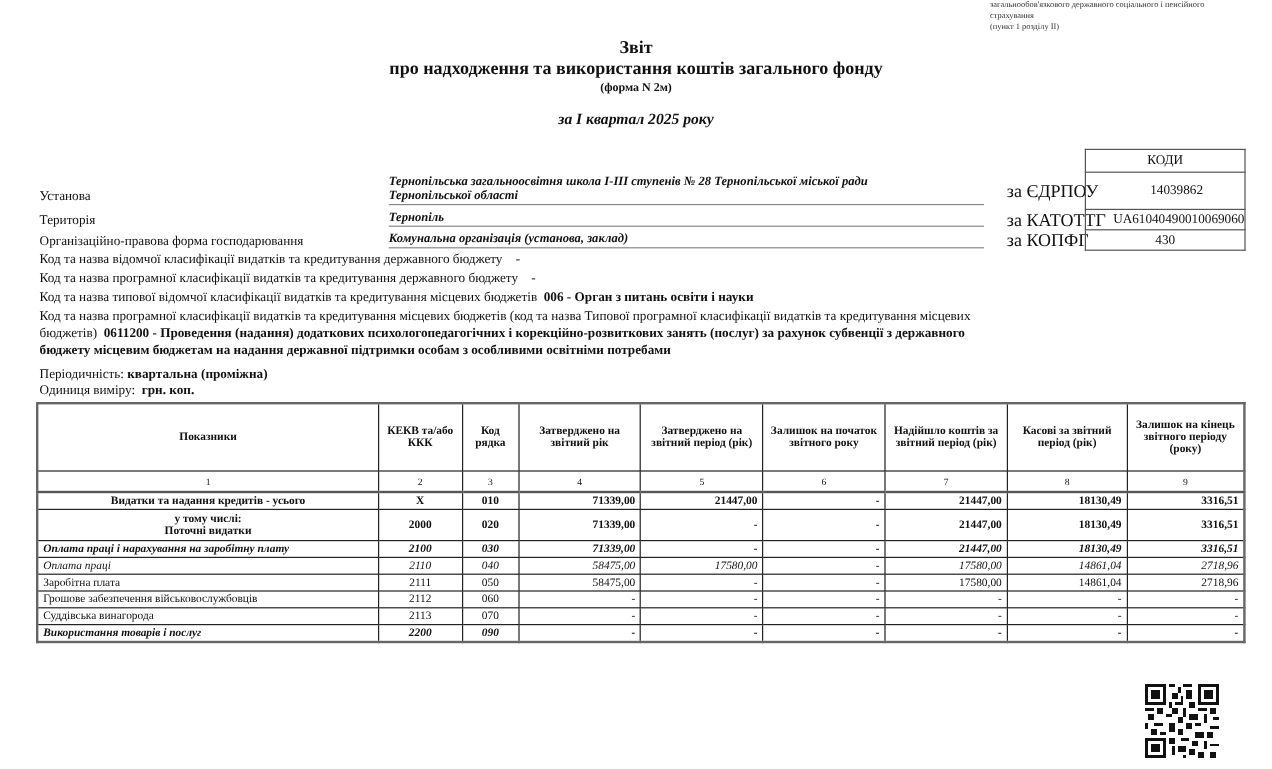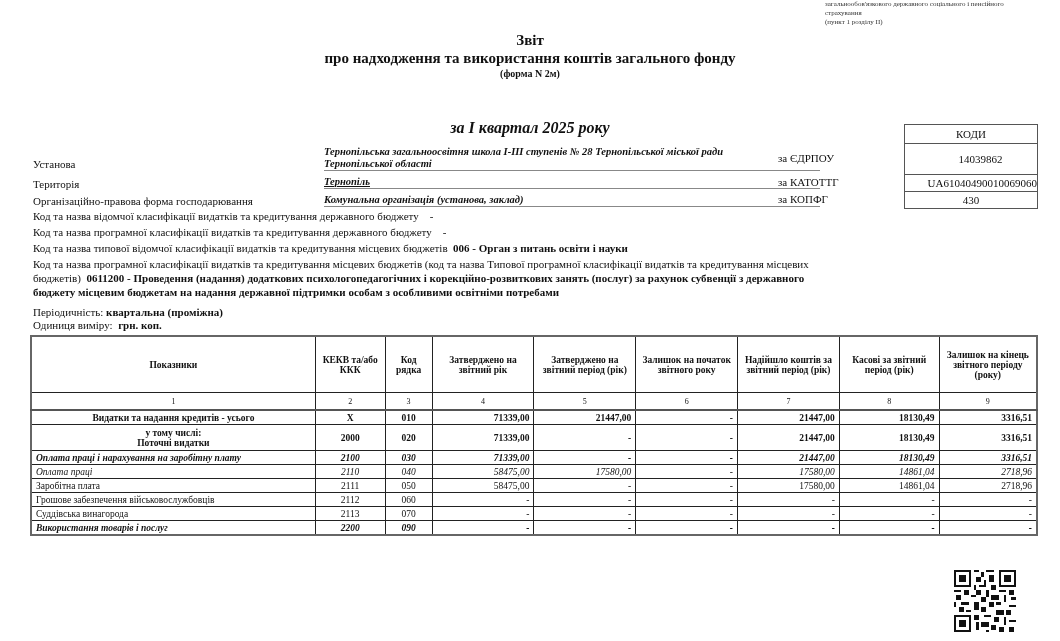--- a/index.html
+++ b/index.html
@@ -4,25 +4,25 @@
 <style>
   html, body { margin: 0; padding: 0; background: #fff; }
   body { width: 1060px; height: 641px; position: relative; overflow: hidden;
          font-family: "Liberation Serif", "DejaVu Serif", serif; color: #111; }
   .abs { position: absolute; }
   .corner-note { left: 825px; top: 0px; width: 230px; font-size: 7px; line-height: 9px; color: #333; }
   .title { left: 0; width: 1060px; text-align: center; font-weight: bold; }
   .t1 { top: 32px; font-size: 15px; }
   .t2 { top: 50px; font-size: 15px; }
   .t3 { top: 68px; font-size: 10px; }
-  .t4 { top: 91px; font-size: 16px; font-style: italic; margin-top: 28px; }
+  .t4 { top: 91px; font-size: 13px; font-style: italic; }
 
   .lbl { font-size: 11px; left: 33px; }
   .val { font-size: 10.5px; left: 324px; width: 496px; font-weight: bold; font-style: italic; border-bottom: 1px solid #888; line-height: 12px; }
-  .codelbl { font-size: 11px; left: 778px; }
+  .codelbl { font-size: 15px; left: 839px; }
   .codes { left: 904px; top: 124px; width: 134px; border: 1px solid #555; border-collapse: collapse; font-size: 11px; }
   .codes td { border: 1px solid #555; text-align: center; padding: 0; }
 
   .line { font-size: 11px; left: 33px; width: 800px; line-height: 14px; }
   .b { font-weight: bold; }
 
   table.main { position: absolute; left: 30px; top: 335px; width: 1008px; border-collapse: collapse;
                font-size: 9.5px; border: 2px solid #666; }
   table.main td, table.main th { border: 1px solid #222; padding: 0 4px; }
   table.main th { font-weight: bold; text-align: center; height: 55px; font-size: 9.5px; }
@@ -49,21 +49,21 @@
 <div class="abs title t2">про надходження та використання коштів загального фонду</div>
 <div class="abs title t3">(форма N 2м)</div>
 <div class="abs title t4">за I квартал 2025 року</div>
 
 <div class="abs lbl" style="top:158px;">Установа</div>
 <div class="abs val" style="top:146px;">
   <div>Тернопільська загальноосвітня школа I-III ступенів № 28 Тернопільської міської ради</div>
   <div>Тернопільської області</div>
 </div>
 <div class="abs lbl" style="top:178px;">Територія</div>
-<div class="abs val" style="top:176px;text-decoration:underline;">Тернопіль</div>
+<div class="abs val" style="top:176px;">Тернопіль</div>
 <div class="abs lbl" style="top:195px;">Організаційно-правова форма господарювання</div>
 <div class="abs val" style="top:194px;">Комунальна організація (установа, заклад)</div>
 
 <div class="abs codelbl" style="top:152px;">за ЄДРПОУ</div>
 <div class="abs codelbl" style="top:176px;">за КАТОТТГ</div>
 <div class="abs codelbl" style="top:193px;">за КОПФГ</div>
 <table class="abs codes">
   <tbody>
       <tr>
         <td style="height:18px;">КОДИ</td>

